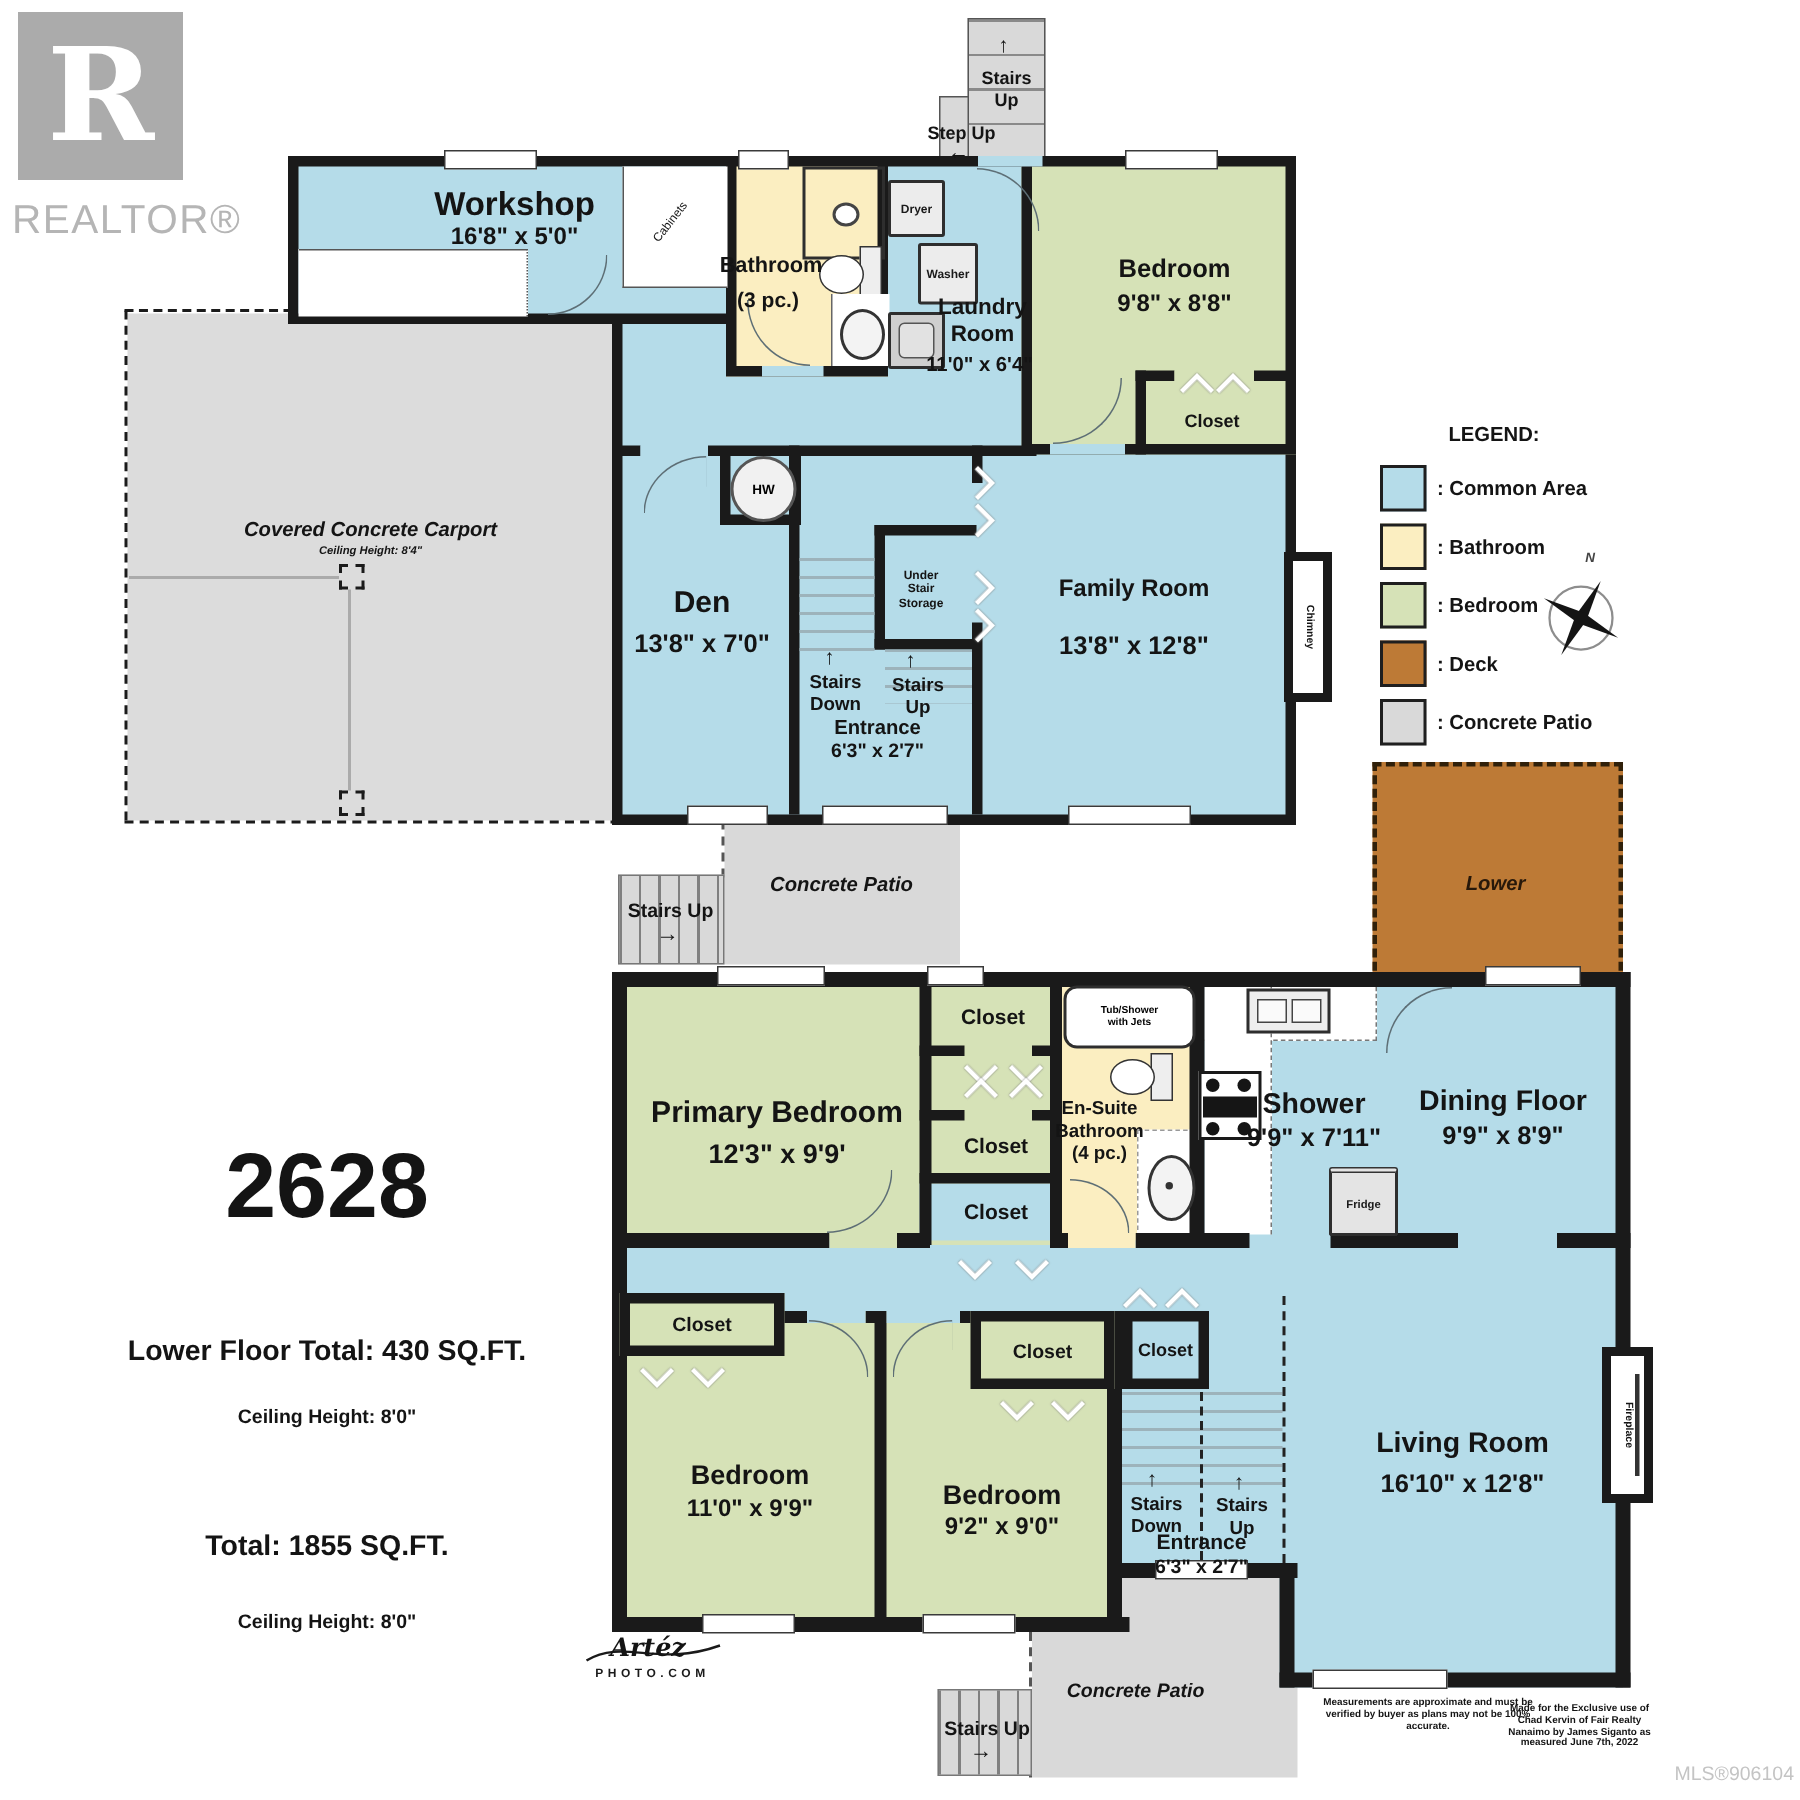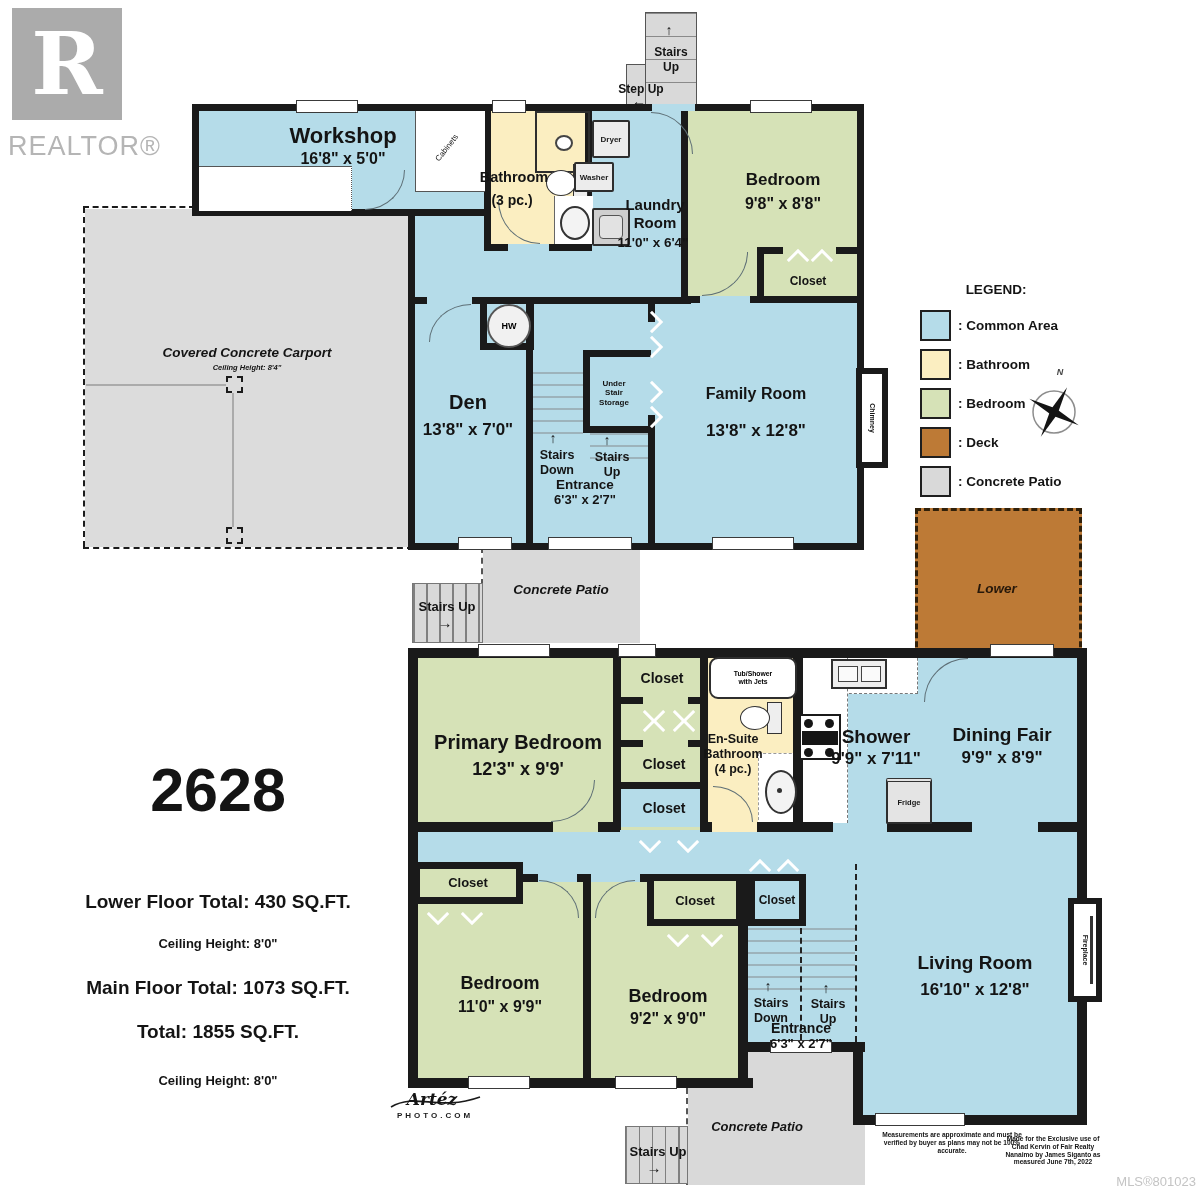--- a/index.html
+++ b/index.html
@@ -164,21 +164,21 @@
   <div class="abs" style="left:535px;top:111px;width:55px;height:62px;background:#fff linear-gradient(45deg,transparent calc(50% - 1px),#777 calc(50% - 1px),#777 calc(50% + 1px),transparent calc(50% + 1px)),linear-gradient(-45deg,transparent calc(50% - 1px),#777 calc(50% - 1px),#777 calc(50% + 1px),transparent calc(50% + 1px));border:2px solid #2e2e2e;box-sizing:border-box"></div>
   <div class="abs" style="left:555px;top:135px;width:14px;height:12px;background:#fff;border:2px solid #444;border-radius:50%"></div>
   <div class="abs" style="left:573px;top:164px;width:13px;height:32px;background:#eee;border:1.5px solid #333"></div>
   <div class="abs" style="left:546px;top:170px;width:28px;height:24px;background:#fff;border:1.5px solid #333;border-radius:50%"></div>
   <div class="abs" style="left:554px;top:196px;width:38px;height:48px;background:#fff;border-left:1px solid #666"></div>
   <div class="abs" style="left:560px;top:206px;width:26px;height:30px;background:#f3f3f3;border:2px solid #333;border-radius:50%"></div>
 
   <div class="appl" style="left:592px;top:120px;width:38px;height:38px">
       <span>Dryer</span>
     </div>
-  <div class="appl" style="left:574px;top:162px;width:40px;height:30px">
+  <div class="appl" style="left:612px;top:162px;width:40px;height:41px">
       <span>Washer</span>
     </div>
   <div class="appl" style="left:592px;top:208px;width:38px;height:38px;background:#cfcfcf">
       <span style="display:block;width:22px;height:22px;border:1.5px solid #555;border-radius:4px;background:#e2e2e2"></span>
     </div>
 
   <div class="abs" style="left:487px;top:304px;width:40px;height:40px;background:#f1f1f1;border:2px solid #555;border-radius:50%;display:flex;align-items:center;justify-content:center;font-size:9px;font-weight:700">
       <span>HW</span>
     </div>
 
@@ -281,21 +281,21 @@
   <div class="lbl" style="left:518px;top:743px;font-size:20px">Primary Bedroom</div>
   <div class="lbl" style="left:518px;top:770px;font-size:18px">12'3" x 9'9'</div>
   <div class="lbl" style="left:662px;top:678px;font-size:14px">Closet</div>
   <div class="lbl" style="left:664px;top:764px;font-size:14px">Closet</div>
   <div class="lbl" style="left:664px;top:808px;font-size:14px">Closet</div>
   <div class="lbl pre" style="left:733px;top:754px;font-size:12.5px">En-Suite
 Bathroom
 (4 pc.)</div>
   <div class="lbl" style="left:876px;top:737px;font-size:19px">Shower</div>
   <div class="lbl" style="left:876px;top:759px;font-size:17px">9'9" x 7'11"</div>
-  <div class="lbl" style="left:1002px;top:735px;font-size:19px">Dining Fair</div>
+  <div class="lbl" style="left:1002px;top:735px;font-size:19px">Dining Floor</div>
   <div class="lbl" style="left:1002px;top:758px;font-size:17px">9'9" x 8'9"</div>
   <div class="lbl" style="left:975px;top:963px;font-size:19px">Living Room</div>
   <div class="lbl" style="left:975px;top:990px;font-size:17px">16'10" x 12'8"</div>
   <div class="lbl" style="left:500px;top:984px;font-size:18px">Bedroom</div>
   <div class="lbl" style="left:500px;top:1007px;font-size:16px">11'0" x 9'9"</div>
   <div class="lbl" style="left:668px;top:997px;font-size:18px">Bedroom</div>
   <div class="lbl" style="left:668px;top:1019px;font-size:16px">9'2" x 9'0"</div>
   <div class="lbl" style="left:468px;top:883px;font-size:13px">Closet</div>
   <div class="lbl" style="left:695px;top:901px;font-size:13px">Closet</div>
   <div class="lbl" style="left:777px;top:900px;font-size:12px">Closet</div>
@@ -329,28 +329,27 @@
           <polygon points="32,6 36,34 32,62 28,34" fill="#141414"></polygon>
           <polygon points="4,34 32,30 60,34 32,38" fill="#141414"></polygon>
         </g>
       </svg>
   </div>
   <div class="lbl i" style="left:1060px;top:372px;font-size:9px;color:#444">N</div>
 
   <div class="lbl" style="left:218px;top:791px;font-size:61px">2628</div>
   <div class="lbl" style="left:218px;top:902px;font-size:19px">Lower Floor Total: 430 SQ.FT.</div>
   <div class="lbl" style="left:218px;top:944px;font-size:13px">Ceiling Height: 8'0"</div>
-  <div class="lbl" style="left:218px;top:988px;font-size:19px">Main Floor Total: 1073 SQ.FT.</div>
   <div class="lbl" style="left:218px;top:1032px;font-size:19px">Total: 1855 SQ.FT.</div>
   <div class="lbl" style="left:218px;top:1081px;font-size:13px">Ceiling Height: 8'0"</div>
 
   <div class="abs" style="left:388px;top:1090px;width:95px;height:34px">
     <svg width="95" height="20" viewBox="0 0 95 20" style="position:absolute;left:0;top:2px">
         <path d="M3 15 C 28 0, 50 20, 92 5" fill="none" stroke="#1a1a1a" stroke-width="1.6"></path>
       </svg>
     <span class="lbl i" style="left:44px;top:9px;font-size:17px;font-family:'DejaVu Serif',serif">Artéz</span>
     <span class="lbl" style="left:47px;top:26px;font-size:8px;letter-spacing:3px;color:#1a1a1a">PHOTO.COM</span>
   </div>
   <div class="lbl" style="left:952px;top:1143px;width:162px;font-size:6.6px;white-space:normal">Measurements are approximate and must be verified by buyer as plans may not be 100% accurate.</div>
   <div class="lbl" style="left:1053px;top:1151px;width:98px;font-size:6.6px;white-space:normal">Made for the Exclusive use of Chad Kervin of Fair Realty Nanaimo by James Siganto as measured June 7th, 2022</div>
-  <div class="lbl r" style="left:1196px;top:1182px;font-size:13px;font-weight:400;color:#c4c4c4">MLS®801023</div>
+  <div class="lbl r" style="left:1196px;top:1182px;font-size:13px;font-weight:400;color:#c4c4c4">MLS®906104</div>
 
 </div>
 
 </body></html>

